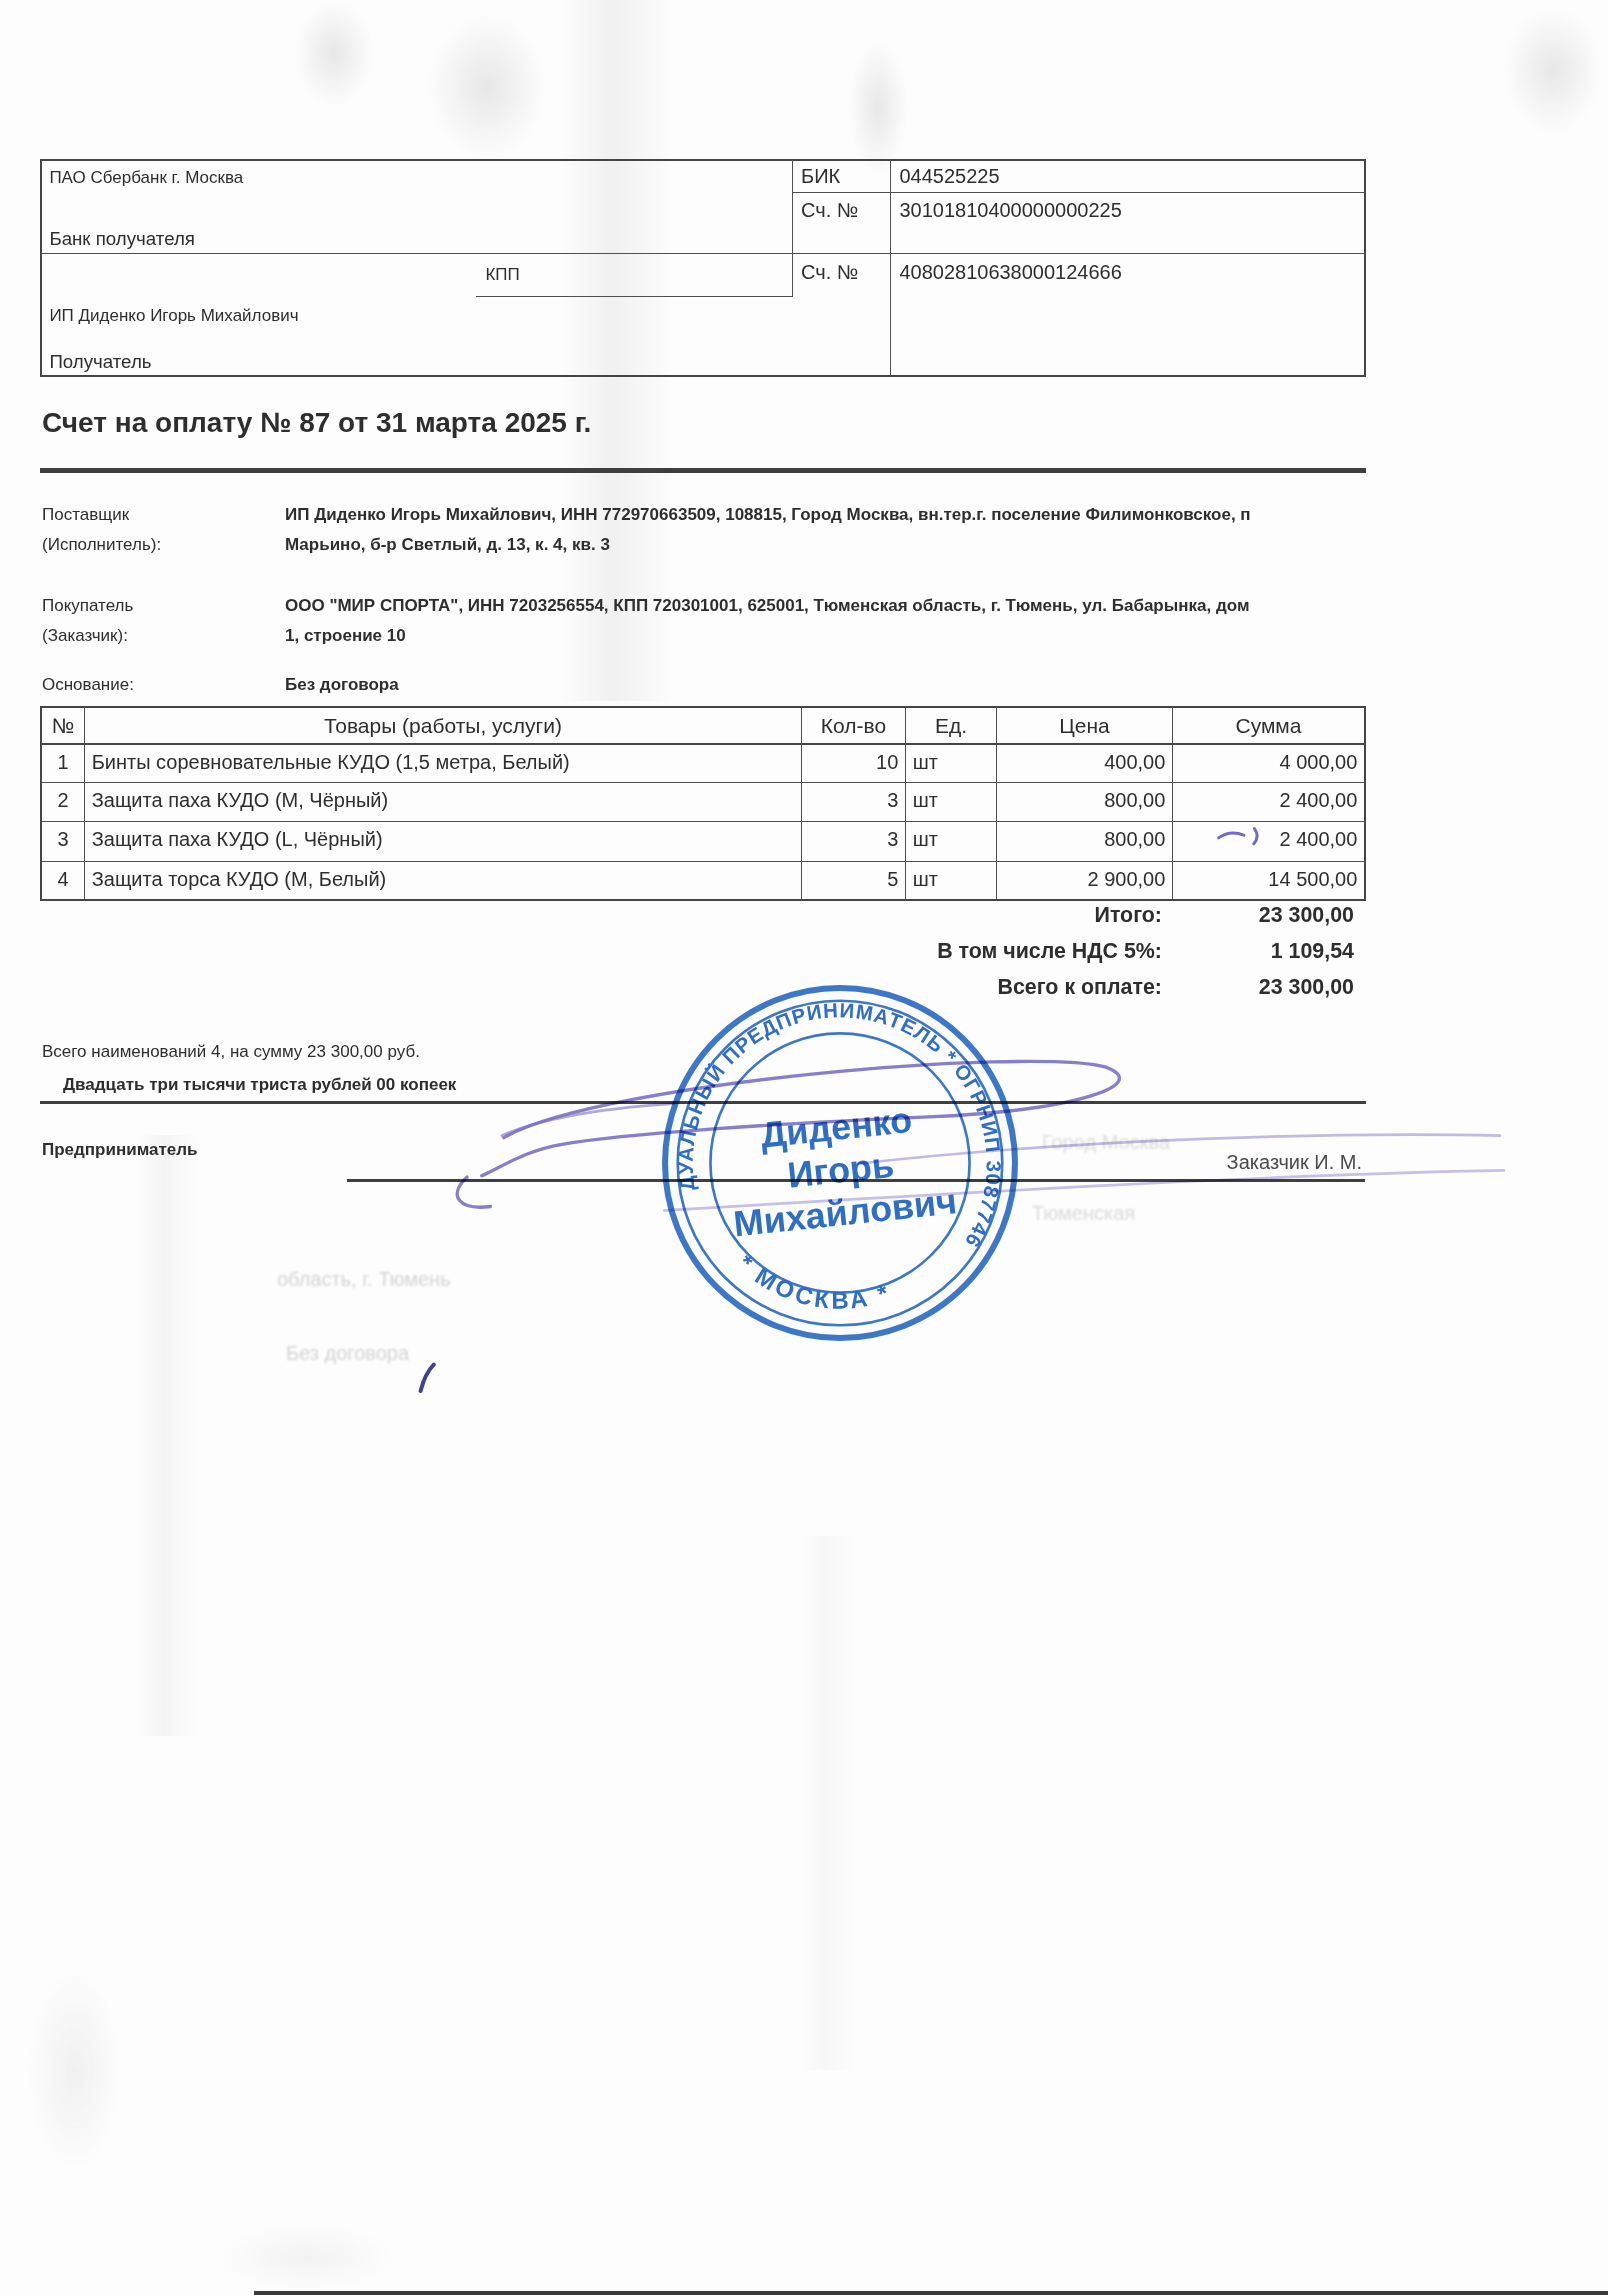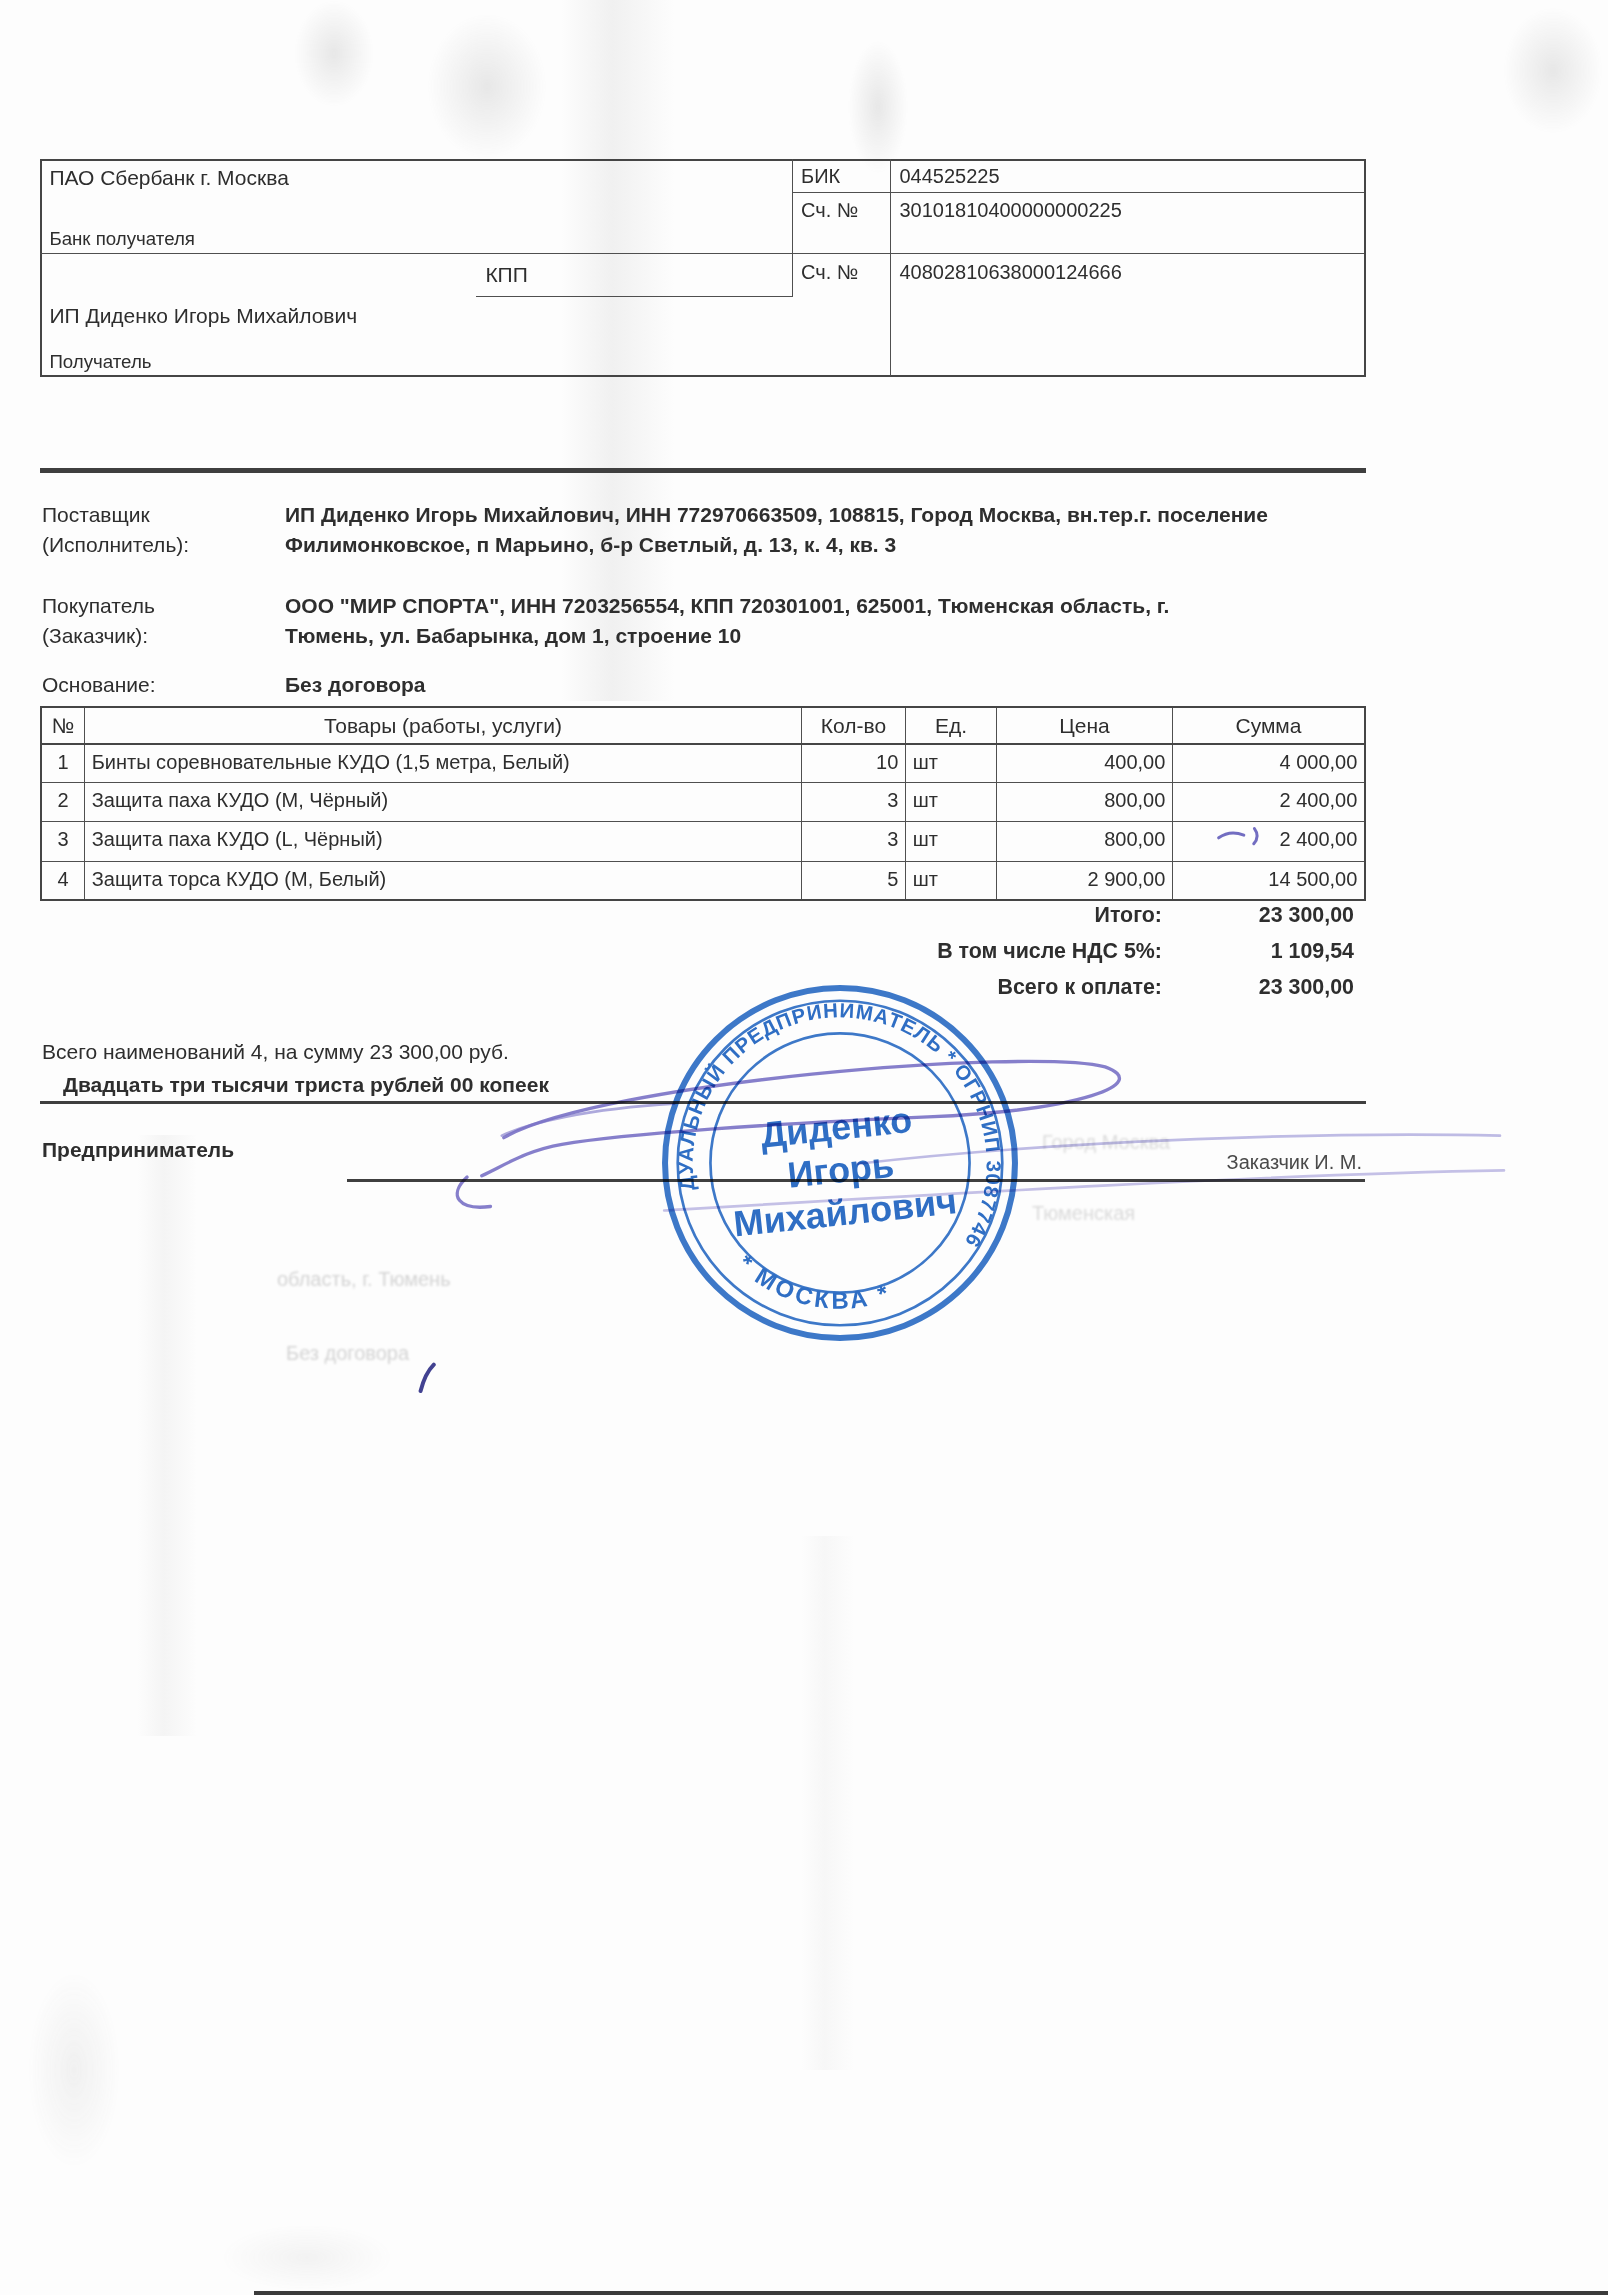--- a/index.html
+++ b/index.html
@@ -3,21 +3,21 @@
 <meta charset="utf-8">
 <style>
   html,body{margin:0;padding:0;background:#e8e8e8;}
   .page{
     position:relative;width:1609px;height:2295px;background:#fdfdfd;
     font-family:"Liberation Sans","DejaVu Sans",sans-serif;color:#2e2e2e;
     overflow:hidden;
   }
   .abs{position:absolute;box-sizing:border-box;}
   .fs30{font-size:20px;line-height:25px;}
-  .fs31{font-size:21px;line-height:30px;}
+  .fs31{font-size:17px;line-height:30px;}
   .fs32{font-size:21.4px;line-height:27px;}
   .fs42{font-size:28px;line-height:33px;}
   .bold{font-weight:bold;}
   .right{text-align:right;}
   .center{text-align:center;}
   
   .cell{position:absolute;box-sizing:border-box;}
   .cbr{border-right:1.3px solid #4f4f4f;}
   .cbb{border-bottom:1.3px solid #4f4f4f;}
   
@@ -81,20 +81,21 @@
   </div>
   <div class="cell" style="left:890px;top:254px;width:474px;height:122px;padding-left:48px;">
     <div class="abs fs30" style="left:9.4px;top:6px;">40802810638000124666</div>
   </div>
 
   <div class="cell" style="left:40px;top:297px;width:753px;height:79px;">
     <div class="abs fs31" style="left:9.4px;top:4px;">ИП Диденко Игорь Михайлович</div>
     <div class="abs" style="left:9.4px;bottom:2.7px;font-size:18.7px;">Получатель</div>
   </div>
 
+  <div class="abs fs42 bold" style="left:42px;top:406px;">Счет на оплату № 87 от 31 марта 2025 г.</div>
   <div class="hline" style="left:40px;top:468px;width:1326px;height:4.7px;"></div>
 
   <div class="abs fs31" style="left:42px;top:500px;">
     <div>Поставщик</div>
     <div>(Исполнитель):</div>
   </div>
   <div class="abs fs31 bold" style="left:285px;top:500px;width:1015px;">ИП Диденко Игорь Михайлович, ИНН 772970663509, 108815, Город Москва, вн.тер.г. поселение Филимонковское, п Марьино, б-р Светлый, д. 13, к. 4, кв. 3</div>
 
   <div class="abs fs31" style="left:42px;top:591px;">
     <div>Покупатель</div>

